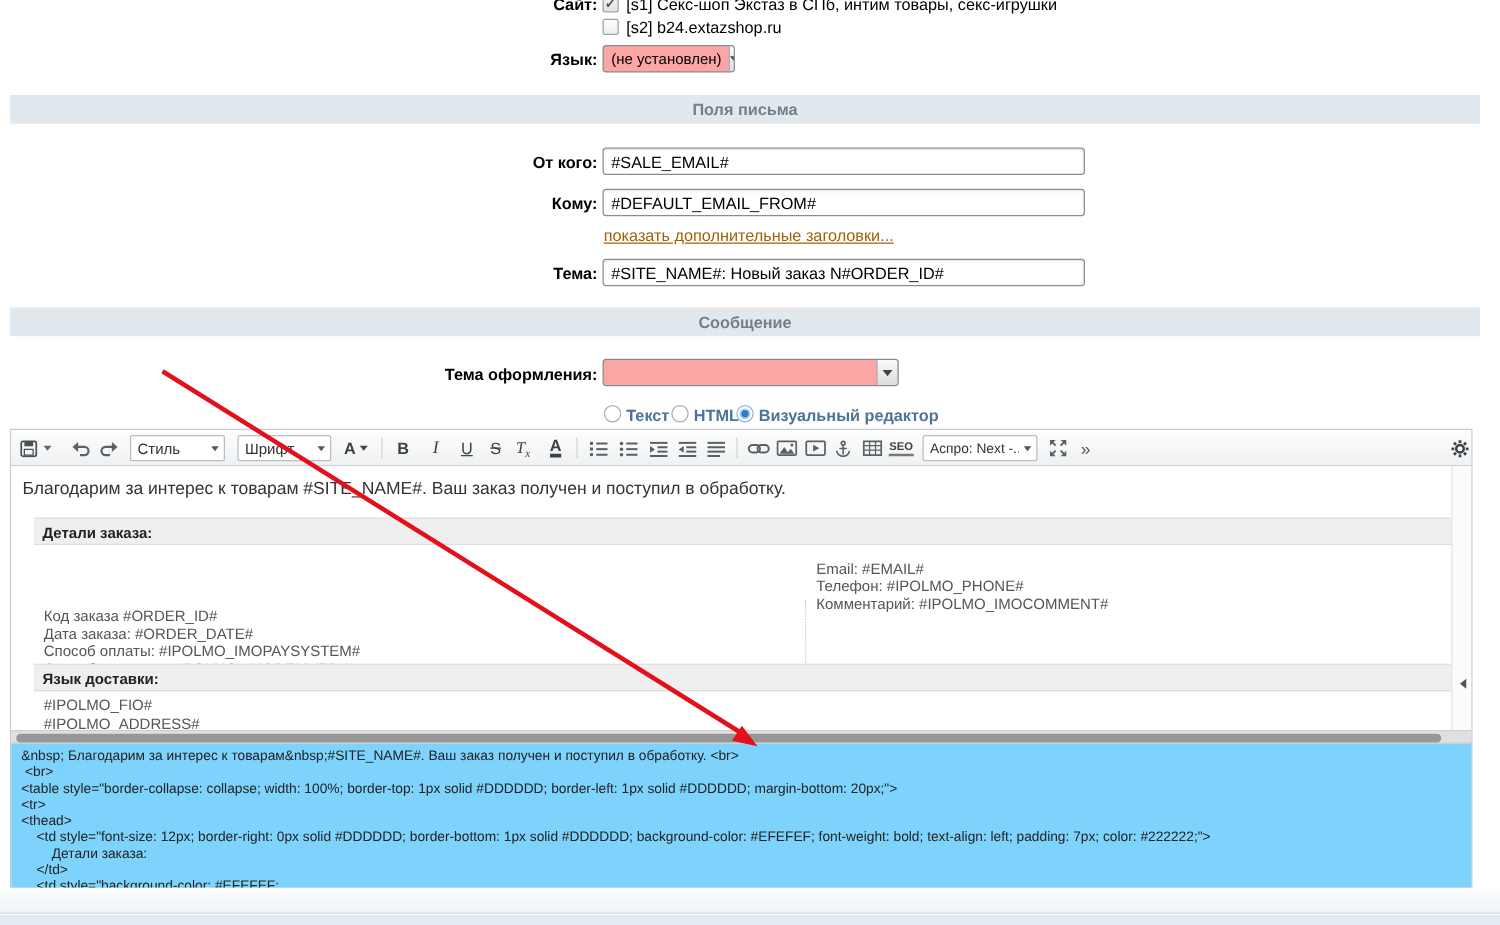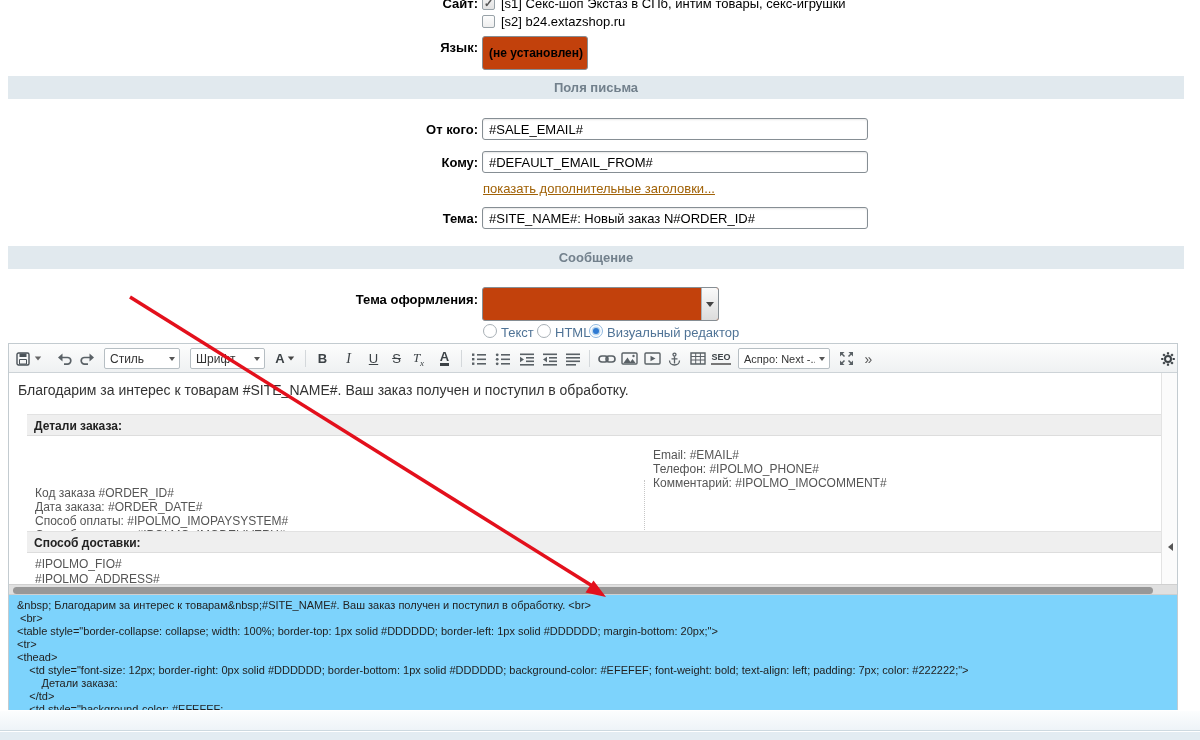--- a/index.html
+++ b/index.html
@@ -26,35 +26,35 @@
     font-size: 11px; line-height: 11px; text-align: center; color: #555; font-weight: bold;
   }
   .cb.checked { background: linear-gradient(#f2f2f2,#e2e2e2); }
   .txt-input {
     position: absolute; left: 482px; width: 386px; height: 22px;
     border: 1px solid #868e94; border-radius: 3px;
     padding: 0 6px; font-size: 13px; font-family: inherit;
     box-shadow: inset 0 1px 2px rgba(0,0,0,.10); background: #fff; color:#000;
   }
   .sel {
-    position: absolute; height: 34px; border: 1px solid #868e94; border-radius: 3px;
-    background: #c2410c; display: flex; align-items: center; overflow: hidden; font-weight: bold;
+    position: absolute; height: 22px; border: 1px solid #868e94; border-radius: 3px;
+    background: #fca5a5; display: flex; align-items: center; overflow: hidden;
   }
   .sel .val { flex: 1; padding: 0 6px; font-size: 12px; white-space: nowrap; }
   .sel .btn {
     width: 17px; align-self: stretch; border-left: 1px solid #aab2b8;
     background: linear-gradient(#fafafa,#dcdcdc);
     display: flex; align-items: center; justify-content: center;
   }
   .caret-down { width:0; height:0; border-left:4px solid transparent; border-right:4px solid transparent; border-top:5px solid #444; }
   .link { position:absolute; color:#a16207; text-decoration: underline; font-size:13px; cursor:pointer; white-space:nowrap; }
   .radio { position:absolute; width:14px; height:14px; border-radius:50%; border:1px solid #a8b0b6; background:#fff; }
   .radio.on { border-color:#8fb8df; }
   .radio.on::after { content:""; position:absolute; left:3px; top:3px; width:6px; height:6px; border-radius:50%; background:#2f7ad2; box-shadow:0 0 0 1.5px #bcd8ef; }
-  .radio-lbl { position:absolute; color:#4f7396; font-size:13px; white-space:nowrap; }
+  .radio-lbl { position:absolute; color:#4f7396; font-size:13px; white-space:nowrap;font-weight:bold; }
 
   
   .editor { position:absolute; left:8px; top:343px; width:1170px; height:367px;
     border:1px solid #c3cbd0; background:#fff; }
   .toolbar { position:absolute; left:0; top:0; width:100%; height:29px;
     background:linear-gradient(#fdfdfd,#eff1f2); border-bottom:1px solid #cdd3d7; }
   .tbtn { position:absolute; top:3px; width:23px; height:23px; display:flex; align-items:center;
     justify-content:center; color:#3c4246; font-size:13px; cursor:pointer; }
   .tsep { position:absolute; top:6px; width:1px; height:17px; background:#d4d8db; }
   .tsel { position:absolute; top:4px; height:21px; border:1px solid #b6bec3; border-radius:2px;
@@ -331,21 +331,21 @@
           <div>Способ оплаты: #IPOLMO_IMOPAYSYSTEM#</div>
           <div>Способ доставки: #IPOLMO_IMODELIVERY#</div>
         </div>
         <div class="dt-cell r">
           <div>Email: #EMAIL#</div>
           <div>Телефон: #IPOLMO_PHONE#</div>
           <div>Комментарий: #IPOLMO_IMOCOMMENT#</div>
         </div>
       </div>
     </div>
-    <div class="addr-hdr">Способ доставки:</div>
+    <div class="addr-hdr">Язык доставки:</div>
     <div class="addr-lines">#IPOLMO_FIO#
 #IPOLMO_ADDRESS#</div>
   </div>
   <div class="gutter">
     <span class="tri"></span>
   </div>
 
   <div class="hscroll">
     <div class="hthumb"></div>
   </div>

